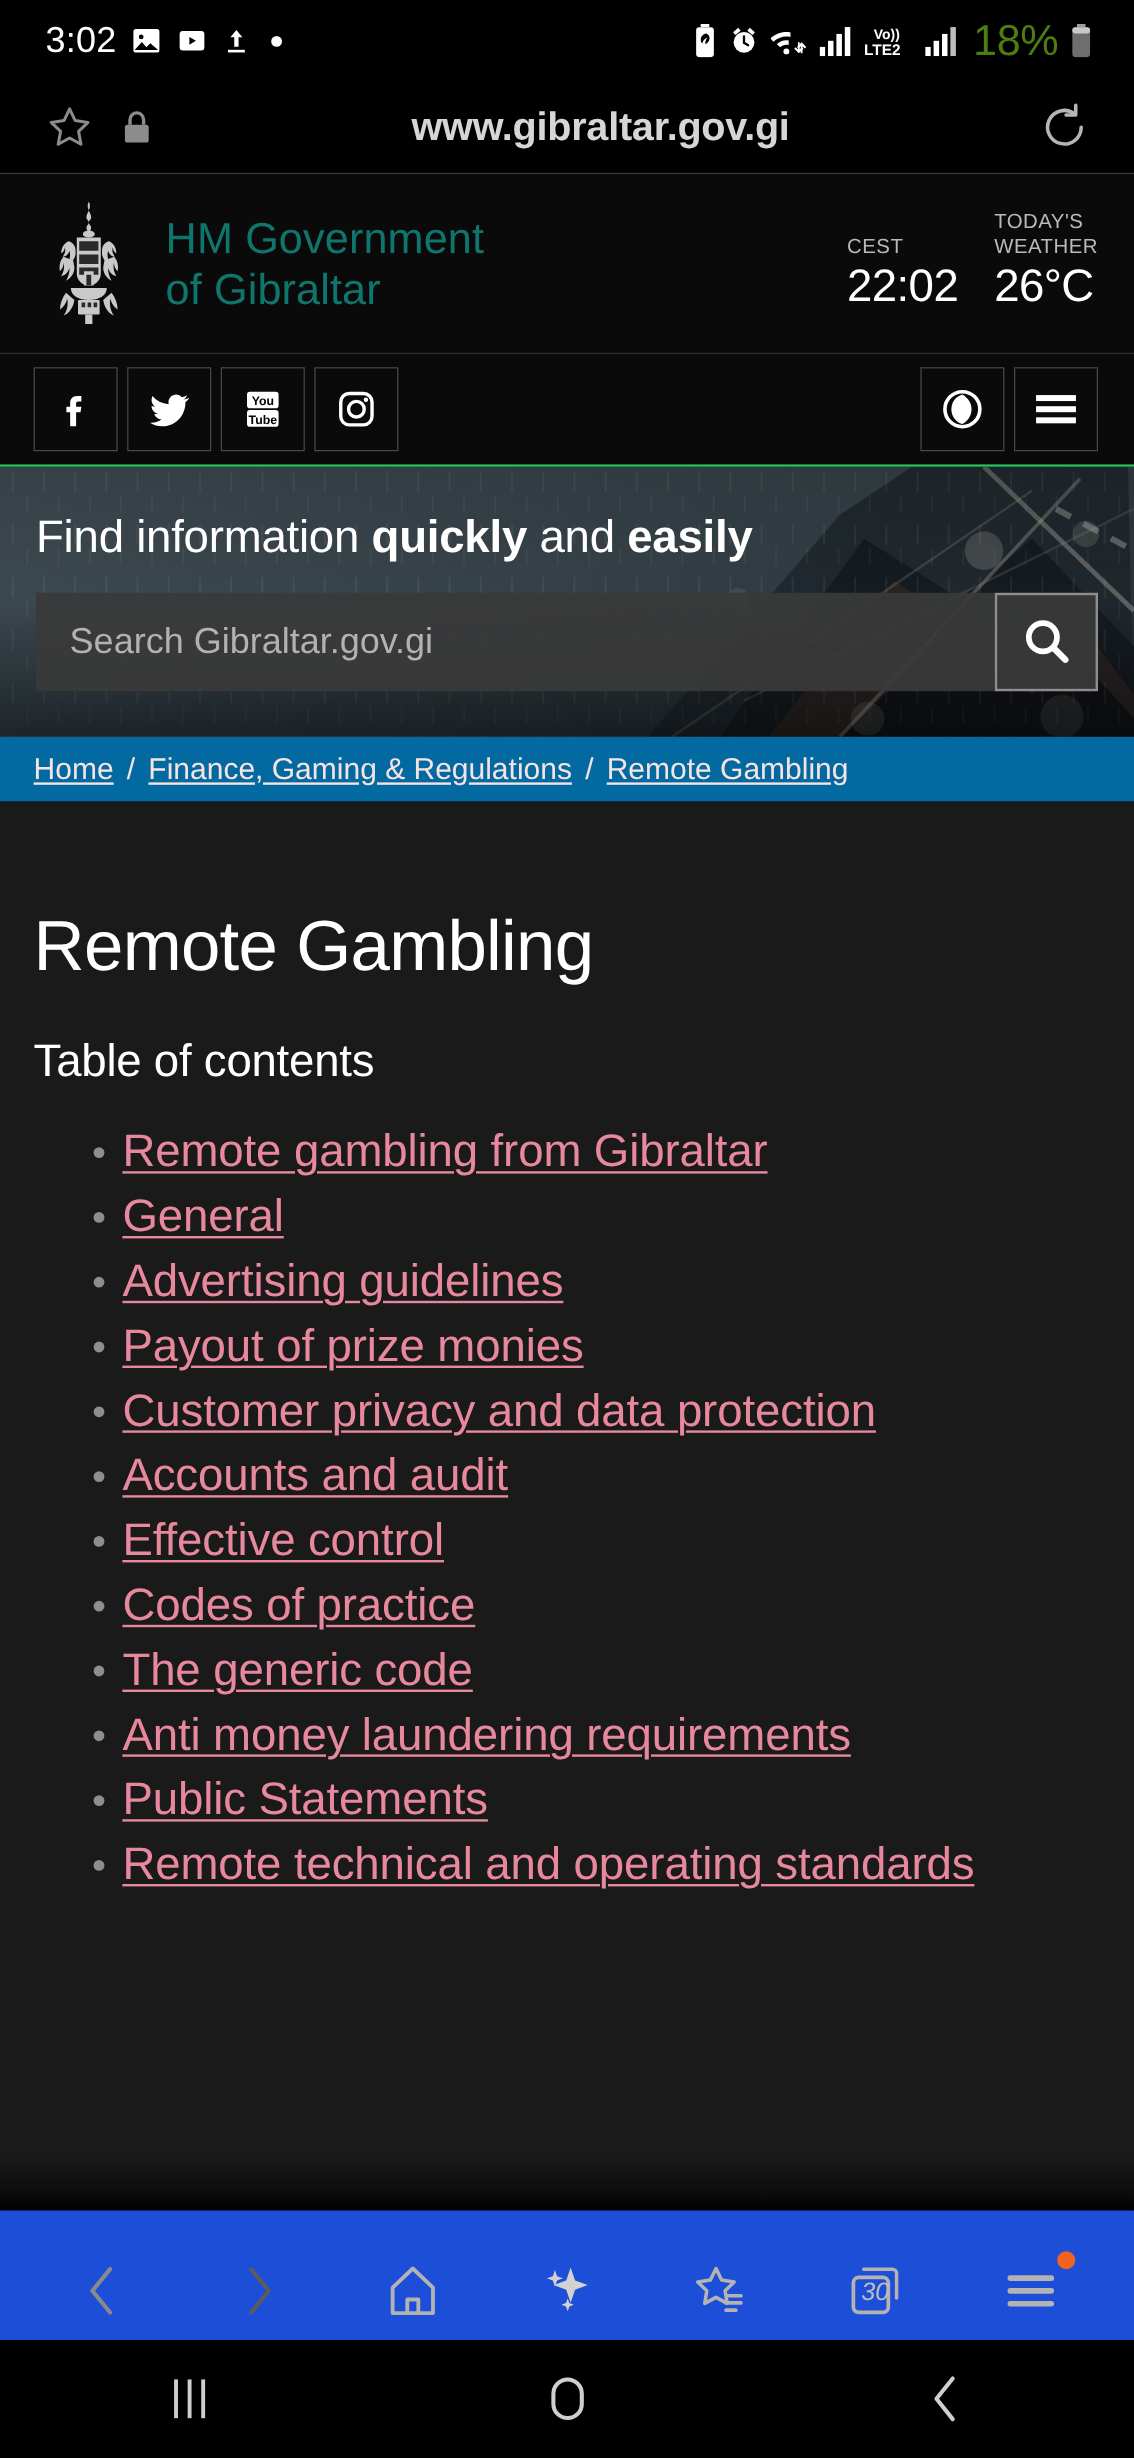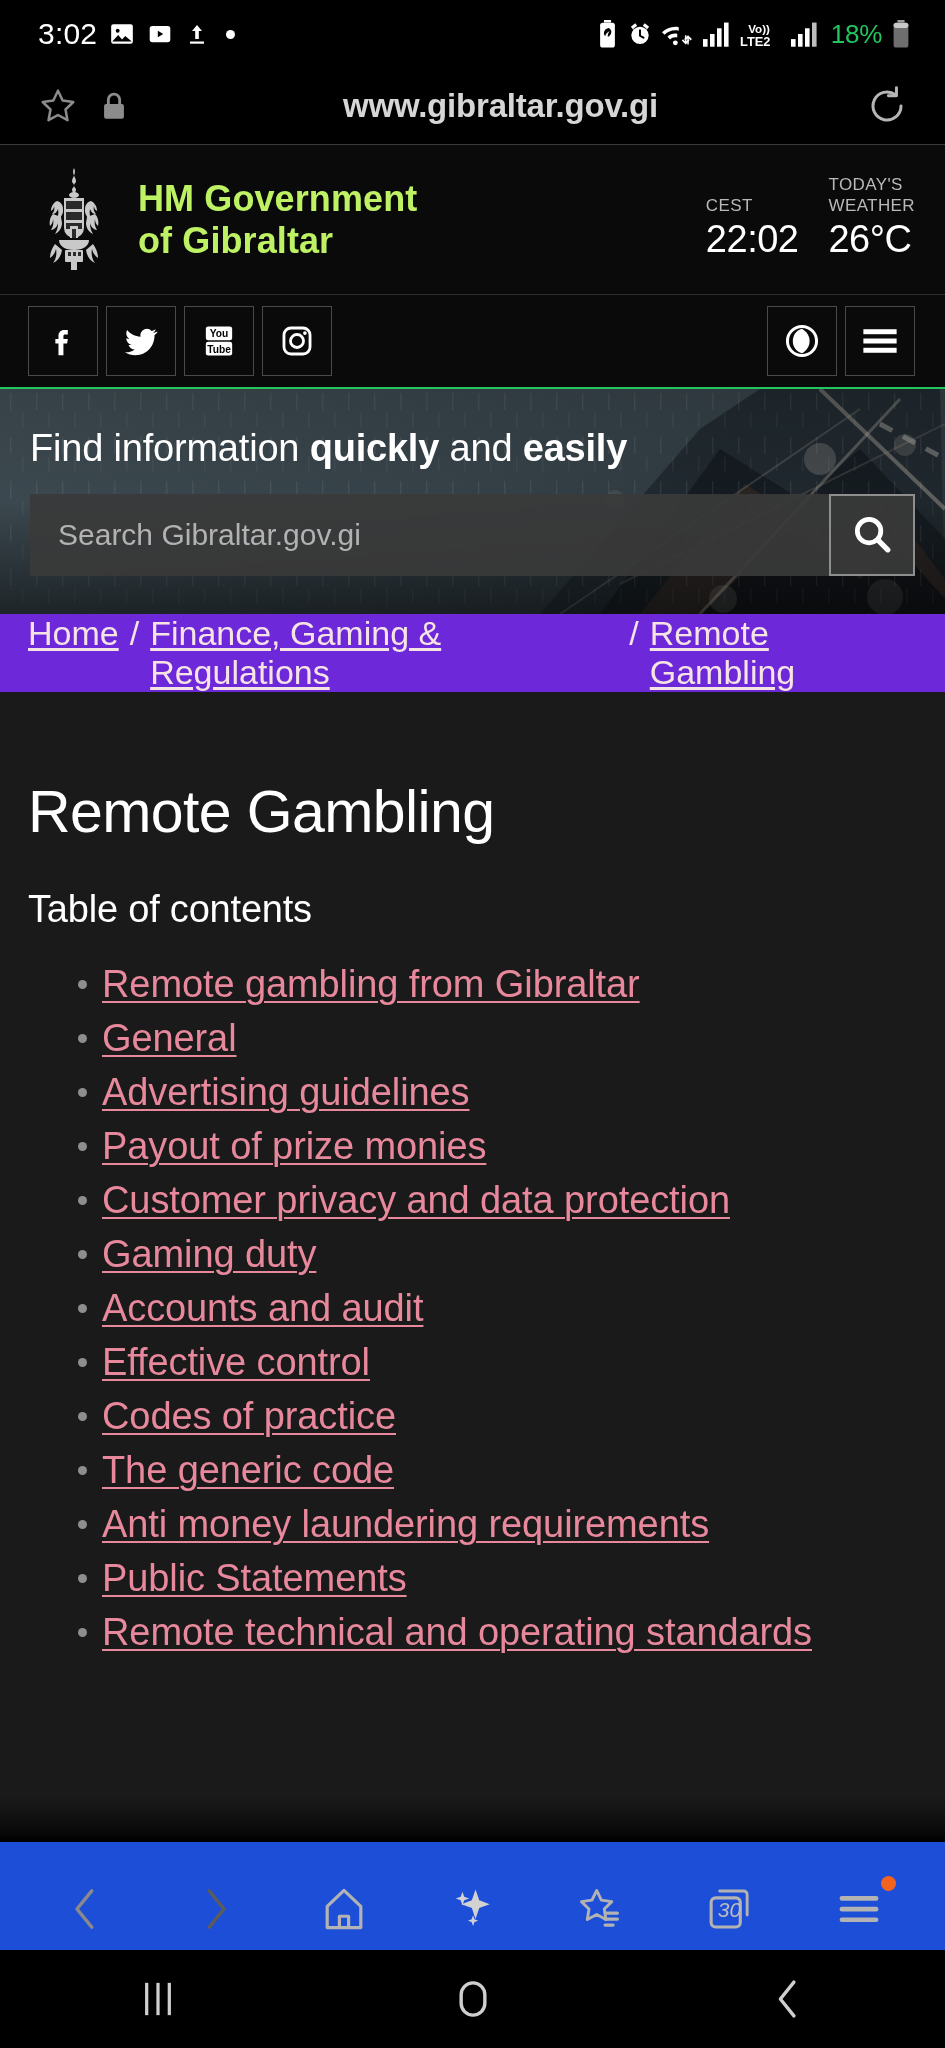--- a/index.html
+++ b/index.html
@@ -15,42 +15,42 @@
   
   .statusbar {
     height:68px; flex:0 0 68px;
     display:flex; align-items:center; justify-content:space-between;
     padding:0 34px 0 38px; background:#000;
   }
   .sb-left { display:flex; align-items:center; gap:12px; }
   .sb-clock { font-size:30px; font-weight:400; letter-spacing:.2px; color:#fff; }
   .sb-right { display:flex; align-items:center; gap:9px; }
   .sb-ico { display:inline-flex; align-items:center; justify-content:center; }
-  .sb-batt-pct { font-size:26px; font-weight:400; color:#22c55e; margin-left:3px; letter-spacing:-.3px; }
+  .sb-batt-pct { font-size:36px; font-weight:400; color:#4d7c0f; margin-left:3px; letter-spacing:-.3px; }
   .dot-ind { width:9px; height:9px; border-radius:50%; background:#fff; display:inline-block; margin-left:5px; }
 
   
   .urlbar {
     height:77px; flex:0 0 77px; background:#000;
     display:flex; align-items:center; padding:0 30px;
     border-bottom:1px solid #3b3b3b;
   }
   .url-text {
     flex:1; text-align:center; font-size:33px; color:#d6d6d6; font-weight:700;
     letter-spacing:-.2px;
   }
   .url-ico { width:56px; display:flex; align-items:center; justify-content:center; }
 
   
   .site-header {
     background:#0a0a0a; flex:0 0 150px; display:flex; align-items:center;
     padding:0 30px 0 28px; border-bottom:1px solid #2e2e2e;
   }
   .crest { width:92px; height:112px; flex:0 0 92px; display:flex; align-items:center; justify-content:center; }
-  .gov-title { margin-left:18px; font-size:36px; line-height:1.16; font-weight:700; color:#bef264; letter-spacing:.1px; }
+  .gov-title { margin-left:18px; font-size:36px; line-height:1.16; font-weight:400; color:#0f766e; letter-spacing:.1px; }
   .gov-title span { display:block; }
   .hdr-right { margin-left:auto; display:flex; align-items:flex-end; gap:30px; padding-bottom:4px; }
   .hdr-block { text-align:left; }
   .hdr-lbl { font-size:17px; color:#b9b9b9; letter-spacing:.4px; line-height:1.25; }
   .hdr-val { font-size:38px; color:#fff; font-weight:400; letter-spacing:-.5px; margin-top:2px; }
 
   
   .socialbar {
     flex:0 0 94px; background:#0a0a0a; display:flex; align-items:center;
     padding:0 30px 0 28px; border-bottom:2px solid #22c55e;
@@ -78,22 +78,22 @@
     font-family:"Liberation Sans", sans-serif;
   }
   .searchbox::placeholder { color:#b2b2b2; opacity:1; }
   .searchbtn {
     width:86px; background:rgba(58,58,58,.92); border:2px solid #8e8e8e;
     display:flex; align-items:center; justify-content:center; cursor:pointer;
   }
 
   
   .breadcrumb {
-    flex:0 0 54px; background:#6d28d9; display:flex; 
-    padding:0 28px; font-size:34px; color:#f3d9da; gap:0;
+    flex:0 0 54px; background:#0369a1; display:flex; align-items:center;
+    padding:0 28px; font-size:25px; color:#f3d9da; gap:0;
   }
   .breadcrumb a { color:#f6e3e4; text-decoration:underline; text-underline-offset:3px; }
   .bc-sep { margin:0 11px; color:#f6e3e4; text-decoration:none; }
 
   
   .content { flex:1; background:#1a1a1a; padding:0 28px; position:relative; overflow:hidden; }
   .page-title { font-size:59px; font-weight:400; color:#fff; margin-top:86px; letter-spacing:-.6px; }
   .toc-head { font-size:38px; font-weight:400; color:#fff; margin-top:42px; letter-spacing:-.2px; }
   .toc { list-style:none; margin-top:32px; }
   .toc li { display:flex; align-items:flex-start; margin-bottom:11px; padding-left:74px; position:relative; }
@@ -395,23 +395,20 @@
       <li>
           <a>Advertising guidelines</a>
         </li>
       <li>
           <a>Payout of prize monies</a>
         </li>
       <li>
           <a>Customer privacy and data protection</a>
         </li>
       <li>
-          <a>Gaming duty</a>
-        </li>
-      <li>
           <a>Accounts and audit</a>
         </li>
       <li>
           <a>Effective control</a>
         </li>
       <li>
           <a>Codes of practice</a>
         </li>
       <li>
           <a>The generic code</a>

